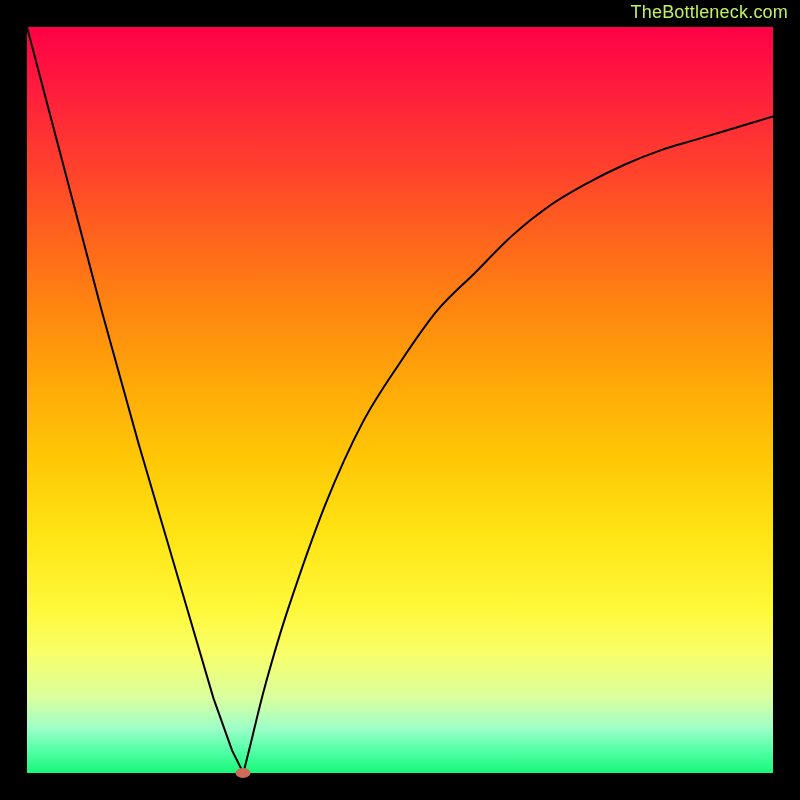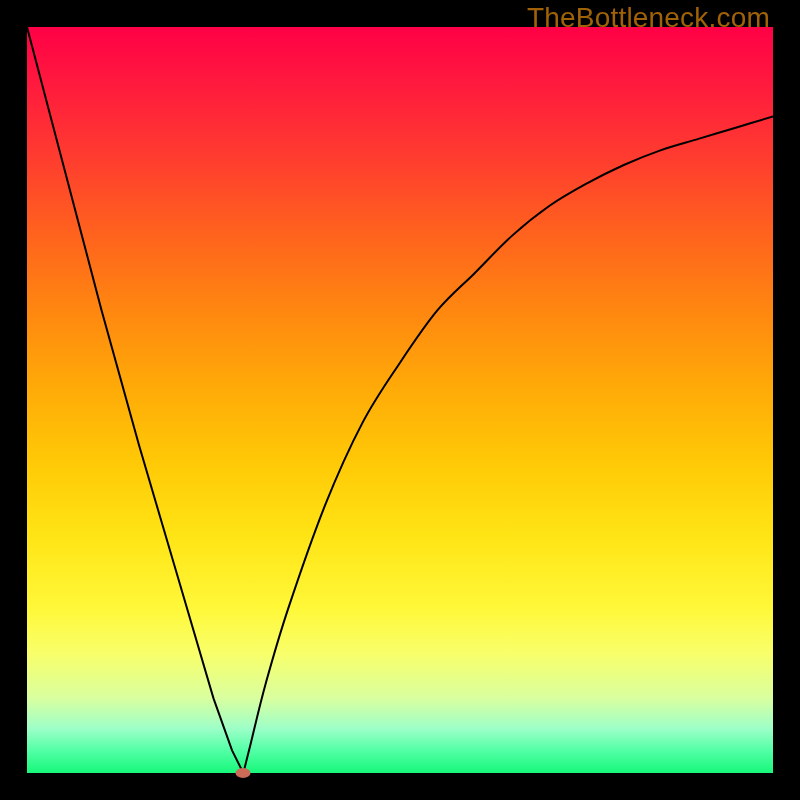--- a/index.html
+++ b/index.html
@@ -7,23 +7,23 @@
     width: 800px;
     height: 800px;
     background: #000;
     position: relative;
     overflow: hidden;
     font-family: Arial, Helvetica, sans-serif;
   }
   .watermark {
     position: absolute;
     top: 2px;
-    right: 30px;
-    color: #a16207;
-    font-size: 28px;
+    right: 12px;
+    color: #bef264;
+    font-size: 18px;
     z-index: 10;
     letter-spacing: 0.2px;
   }
   .plot {
     position: absolute;
     left: 27px;
     top: 27px;
     width: 746px;
     height: 746px;
   }

